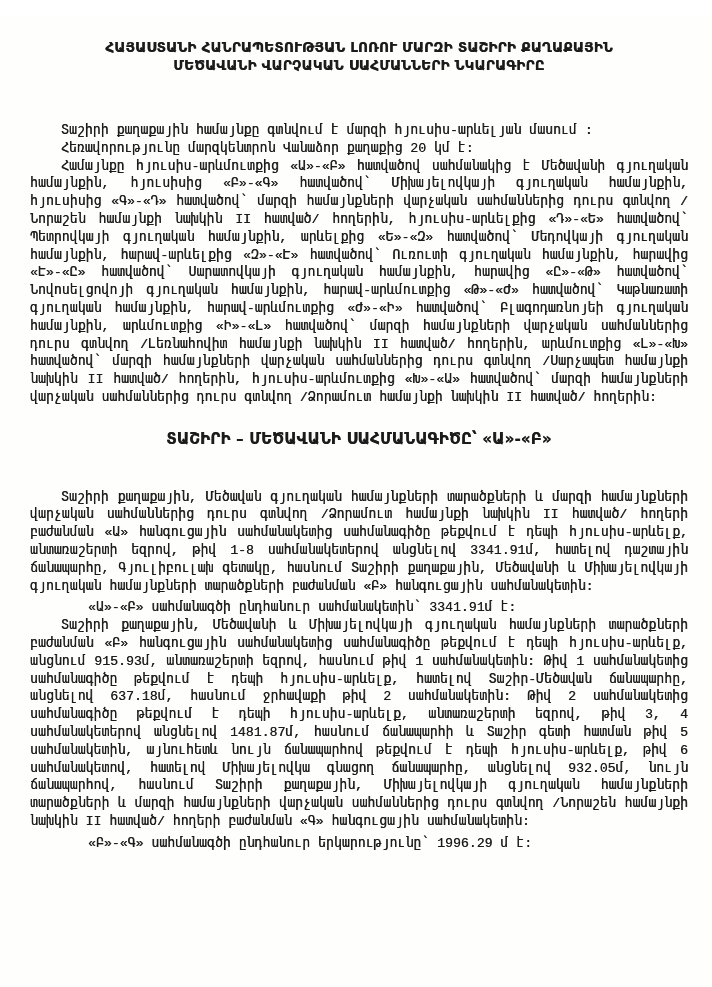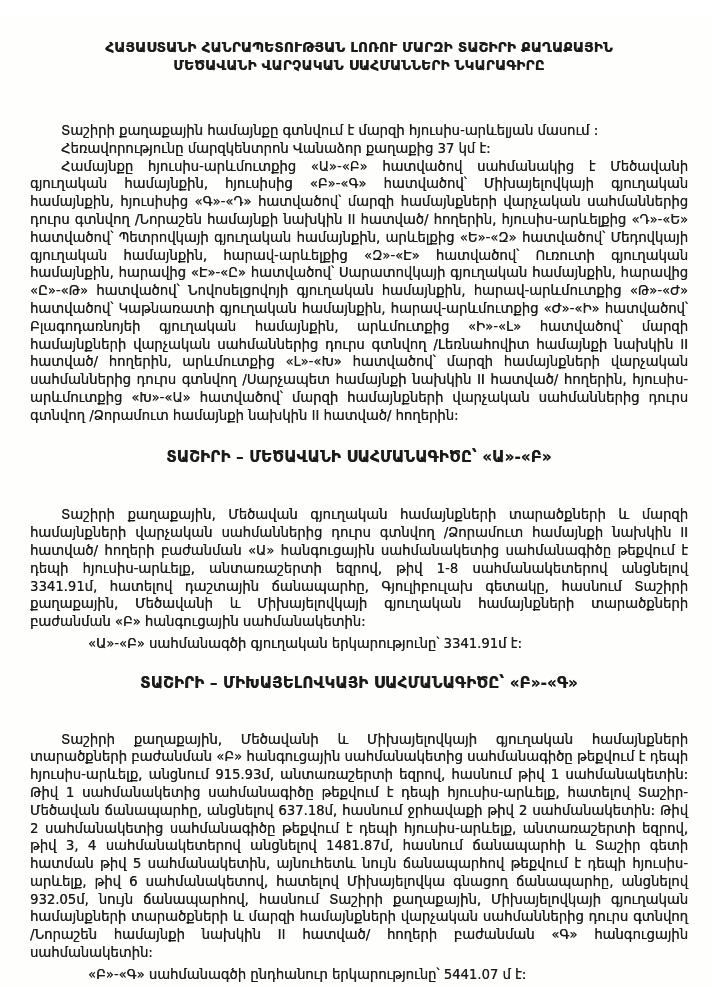--- a/index.html
+++ b/index.html
@@ -33,20 +33,21 @@
     line-height: 17.5px;
     font-weight: bold;
     letter-spacing: 0.2px;
   }
   .doc-title .title-line {
     display: block;
   }
   .para {
     margin: 0;
     text-align: justify;
+    font-family: Liberation Mono, monospace;
   }
   .indent-sm {
     text-indent: 31px;
   }
   .total-line {
     text-indent: 58px;
     margin-top: 4px;
     text-align: left;
   }
   .section-heading {
@@ -64,24 +65,23 @@
 <body>
 
 <div class="page">
 
   <h1 class="doc-title">
     <span class="title-line">ՀԱՅԱՍՏԱՆԻ ՀԱՆՐԱՊԵՏՈՒԹՅԱՆ ԼՈՌՈՒ ՄԱՐԶԻ ՏԱՇԻՐԻ ՔԱՂԱՔԱՅԻՆ</span>
     <span class="title-line">ՄԵԾԱՎԱՆԻ ՎԱՐՉԱԿԱՆ  ՍԱՀՄԱՆՆԵՐԻ ՆԿԱՐԱԳԻՐԸ</span>
   </h1>
 
   <p class="para indent-sm">Տաշիրի քաղաքային համայնքը գտնվում է մարզի հյուսիս-արևելյան մասում :</p>
-  <p class="para indent-sm">Հեռավորությունը մարզկենտրոն Վանաձոր քաղաքից 37 կմ է:</p>
+  <p class="para indent-sm">Հեռավորությունը մարզկենտրոն Վանաձոր քաղաքից 20 կմ է:</p>
   <p class="para indent-sm">Համայնքը հյուսիս-արևմուտքից «Ա»-«Բ» հատվածով սահմանակից է Մեծավանի գյուղական համայնքին, հյուսիսից «Բ»-«Գ» հատվածով՝ Միխայելովկայի գյուղական համայնքին, հյուսիսից «Գ»-«Դ» հատվածով՝  մարզի համայնքների վարչական սահմաններից դուրս գտնվող /Նորաշեն համայնքի նախկին II հատված/ հողերին, հյուսիս-արևելքից «Դ»-«Ե» հատվածով՝ Պետրովկայի գյուղական համայնքին, արևելքից «Ե»-«Զ» հատվածով՝ Մեդովկայի գյուղական համայնքին, հարավ-արևելքից «Զ»-«Է» հատվածով՝ Ուռուտի գյուղական համայնքին, հարավից «Է»-«Ը» հատվածով՝ Սարատովկայի գյուղական համայնքին, հարավից «Ը»-«Թ» հատվածով՝ Նովոսելցովոյի գյուղական համայնքին, հարավ-արևմուտքից «Թ»-«Ժ» հատվածով՝ Կաթնառատի գյուղական համայնքին, հարավ-արևմուտքից «Ժ»-«Ի» հատվածով՝ Բլագոդառնոյեի գյուղական համայնքին, արևմուտքից «Ի»-«Լ» հատվածով՝ մարզի համայնքների վարչական սահմաններից դուրս գտնվող /Լեռնահովիտ համայնքի նախկին II հատված/ հողերին, արևմուտքից «Լ»-«Խ» հատվածով՝ մարզի համայնքների վարչական սահմաններից դուրս գտնվող /Սարչապետ համայնքի նախկին II հատված/ հողերին, հյուսիս-արևմուտքից «Խ»-«Ա» հատվածով՝ մարզի համայնքների վարչական սահմաններից դուրս գտնվող /Ձորամուտ համայնքի նախկին II հատված/  հողերին:</p>
 
   <h2 class="section-heading">ՏԱՇԻՐԻ – ՄԵԾԱՎԱՆԻ ՍԱՀՄԱՆԱԳԻԾԸ՝  «Ա»-«Բ»</h2>
   <p class="para indent-sm">Տաշիրի քաղաքային, Մեծավան գյուղական համայնքների տարածքների և մարզի համայնքների վարչական սահմաններից դուրս գտնվող /Ձորամուտ համայնքի նախկին II հատված/ հողերի բաժանման  «Ա» հանգուցային սահմանակետից սահմանագիծը թեքվում է դեպի հյուսիս-արևելք, անտառաշերտի եզրով, թիվ 1-8 սահմանակետերով անցնելով 3341.91մ, հատելով դաշտային ճանապարհը, Գյուլիբուլախ գետակը, հասնում Տաշիրի քաղաքային, Մեծավանի և Միխայելովկայի գյուղական համայնքների տարածքների բաժանման «Բ» հանգուցային սահմանակետին:</p>
-  <p class="para total-line">«Ա»-«Բ»  սահմանագծի գյուղական երկարությունը՝ 3341.91մ է:</p>
+  <p class="para total-line">«Ա»-«Բ»  սահմանագծի ընդհանուր սահմանակետին՝ 3341.91մ է:</p>
 
-  <h2 class="section-heading second">ՏԱՇԻՐԻ – ՄԻԽԱՅԵԼՈՎԿԱՅԻ ՍԱՀՄԱՆԱԳԻԾԸ՝  «Բ»-«Գ»</h2>
   <p class="para indent-sm">Տաշիրի քաղաքային, Մեծավանի և Միխայելովկայի գյուղական համայնքների տարածքների բաժանման «Բ» հանգուցային սահմանակետից սահմանագիծը թեքվում է դեպի հյուսիս-արևելք, անցնում 915.93մ, անտառաշերտի եզրով, հասնում թիվ 1 սահմանակետին: Թիվ 1 սահմանակետից սահմանագիծը թեքվում է դեպի հյուսիս-արևելք, հատելով Տաշիր-Մեծավան ճանապարհը, անցնելով 637.18մ, հասնում ջրհավաքի թիվ 2 սահմանակետին: Թիվ 2 սահմանակետից սահմանագիծը թեքվում է դեպի հյուսիս-արևելք, անտառաշերտի եզրով, թիվ 3,  4 սահմանակետերով անցնելով 1481.87մ, հասնում ճանապարհի և Տաշիր գետի հատման թիվ 5 սահմանակետին, այնուհետև նույն ճանապարհով թեքվում է դեպի հյուսիս-արևելք, թիվ 6 սահմանակետով, հատելով Միխայելովկա գնացող ճանապարհը, անցնելով  932.05մ, նույն ճանապարհով, հասնում Տաշիրի քաղաքային, Միխայելովկայի գյուղական համայնքների տարածքների և մարզի համայնքների վարչական սահմաններից դուրս գտնվող /Նորաշեն համայնքի նախկին II հատված/ հողերի բաժանման «Գ» հանգուցային սահմանակետին:</p>
-  <p class="para total-line">«Բ»-«Գ»  սահմանագծի ընդհանուր երկարությունը՝ 5441.07  մ է:</p>
+  <p class="para total-line">«Բ»-«Գ»  սահմանագծի ընդհանուր երկարությունը՝ 1996.29  մ է:</p>
 
 </div>
 
 </body></html>

